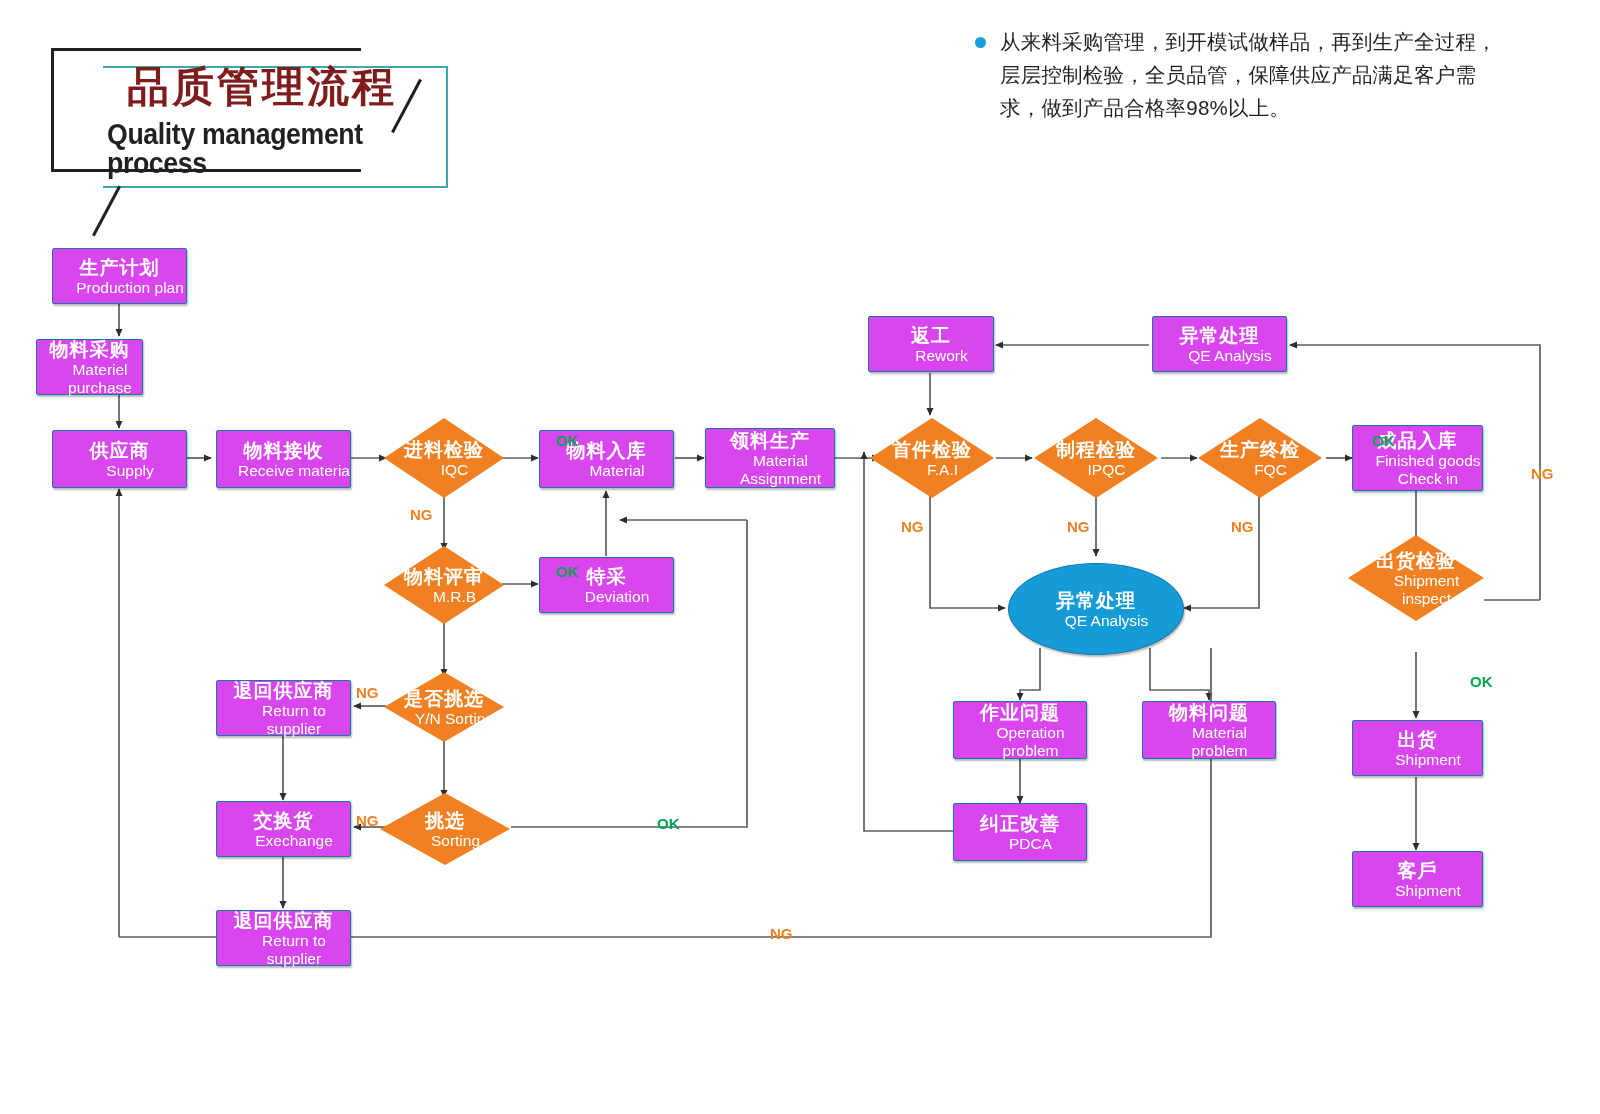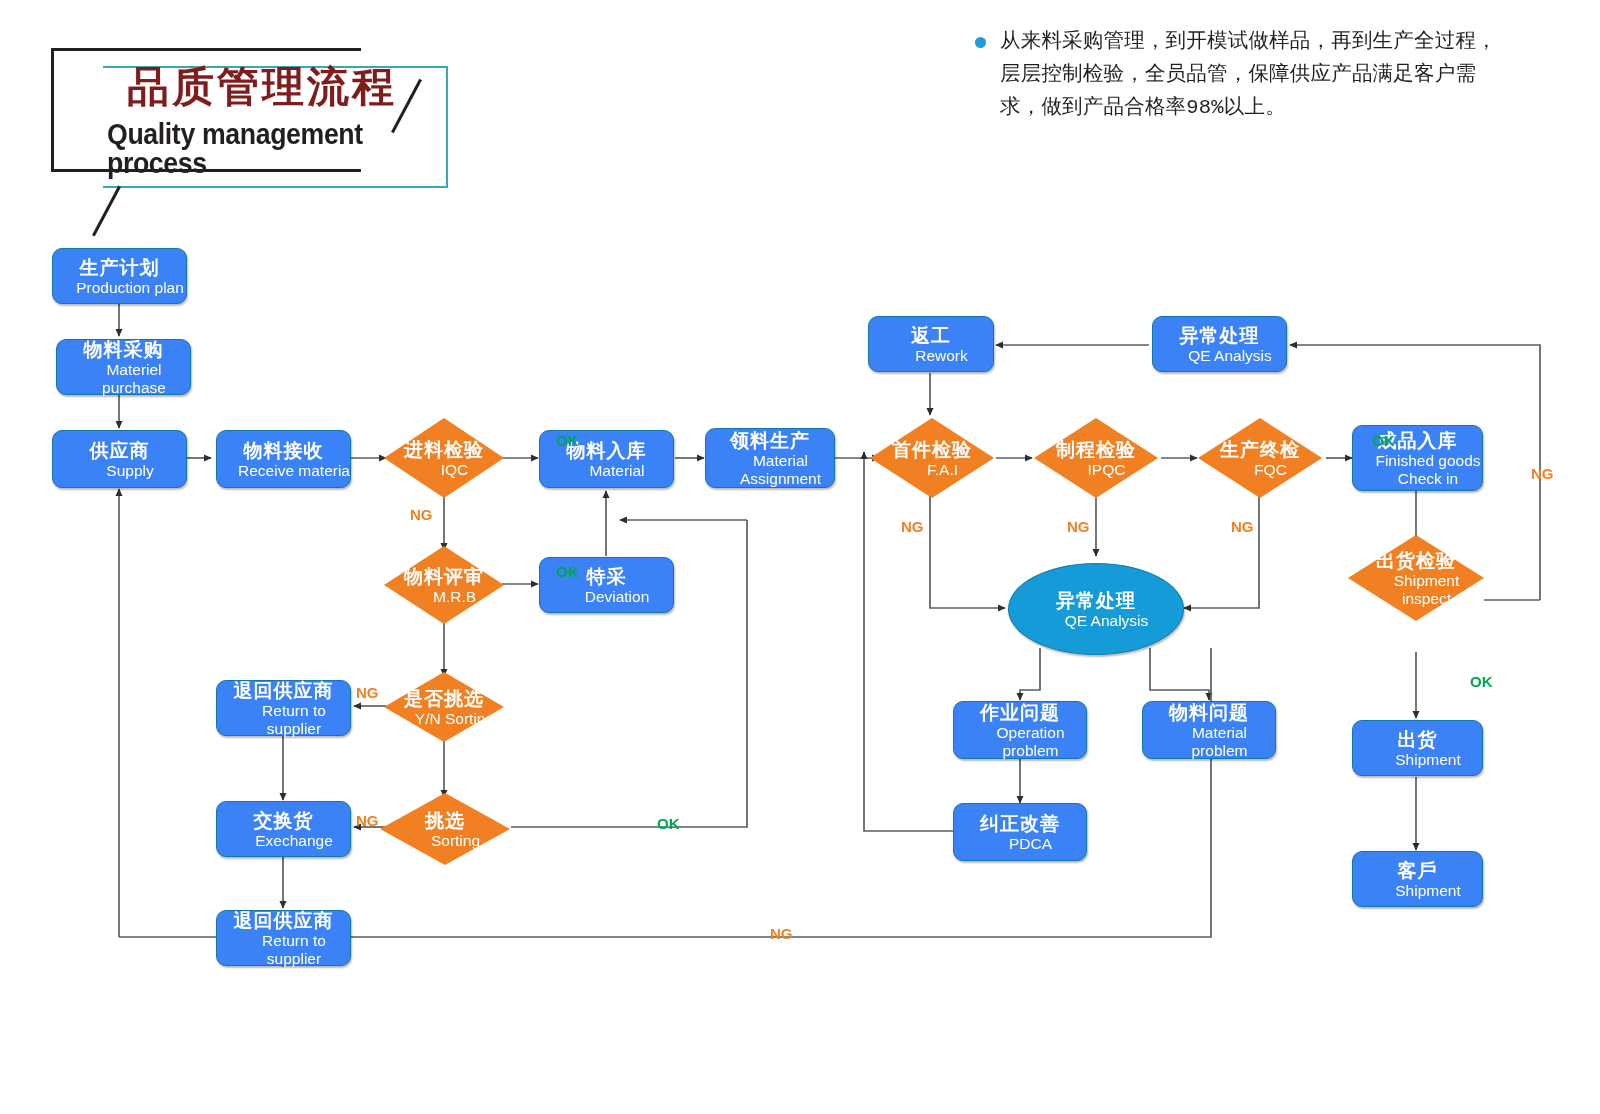--- a/index.html
+++ b/index.html
@@ -19,29 +19,29 @@
       color:#7f1d1d;letter-spacing:3px;line-height:1;
       font-family:"DejaVu Sans","Liberation Sans",sans-serif;}
   #title-en{position:absolute;left:62px;top:72px;font-size:29px;font-weight:bold;
       color:#231f20;letter-spacing:-0.4px;line-height:1;
       font-family:"Liberation Sans",sans-serif;transform:scaleX(0.92);transform-origin:left top;}
 
   
   #desc-wrap{position:absolute;left:975px;top:25px;width:540px;display:flex;gap:14px;}
   #desc-bullet{width:11px;height:11px;border-radius:50%;background:#1b9dd9;margin-top:12px;flex:0 0 auto;}
   #desc-text{font-size:20.5px;line-height:33px;color:#231f20;letter-spacing:0.2px;
-      font-family:Liberation Mono, monospace;}
+      font-family:Liberation Sans, sans-serif;}
 
   
   #flow{position:absolute;left:0;top:0;width:1600px;height:1114px;}
   #edges{position:absolute;left:0;top:0;width:1600px;height:1114px;}
 
   .node{position:absolute;box-sizing:border-box;display:flex;flex-direction:column;
         align-items:center;justify-content:center;text-align:center;color:#fff;}
-  .box{background:#3b82f6;border:1.5px solid #1178a8;border-radius:10px;
+  .box{background:#d946ef;border:1.5px solid #1178a8;border-radius:2px;
        box-shadow:1px 2px 2px rgba(0,0,0,.28);justify-content:center;}
   .ellipse{background:#159bd7;border:1.5px solid #1178a8;border-radius:50%;
        box-shadow:1px 2px 2px rgba(0,0,0,.28);}
   .cn{font-weight:bold;font-size:19px;line-height:23px;letter-spacing:1px;
       font-family:"DejaVu Sans","Liberation Sans",sans-serif;}
   .en{font-size:15.5px;line-height:18px;font-family:"Liberation Sans",sans-serif;margin-left:21px;}
   .diamond .cn,.diamond .en{position:relative;z-index:2;}
   .diamond{background:transparent;}
   .diamond .dshape{position:absolute;left:0;top:0;width:100%;height:100%;
       background:#f08022;
@@ -151,21 +151,21 @@
     <path d="M1484,600 L1540,600"></path>
     <path d="M283,967 L283,937 L119,937"></path>
     <path d="M350,937 L1211,937 L1211,648"></path>
   </g>
 </svg>
 
 <div class="node box" style="left:52px;top:248px;width:135px;height:56px">
   <div class="cn">生产计划</div>
   <div class="en">Production plan</div>
 </div>
-<div class="node box" style="left:56px;top:339px;width:135px;height:56px">
+<div class="node box" style="left:36px;top:339px;width:107px;height:56px">
   <div class="cn">物料采购</div>
   <div class="en">Materiel purchase</div>
 </div>
 <div class="node box" style="left:52px;top:430px;width:135px;height:58px">
   <div class="cn">供应商</div>
   <div class="en">Supply</div>
 </div>
 <div class="node box" style="left:216px;top:430px;width:135px;height:58px">
   <div class="cn">物料接收</div>
   <div class="en">Receive materia</div>

